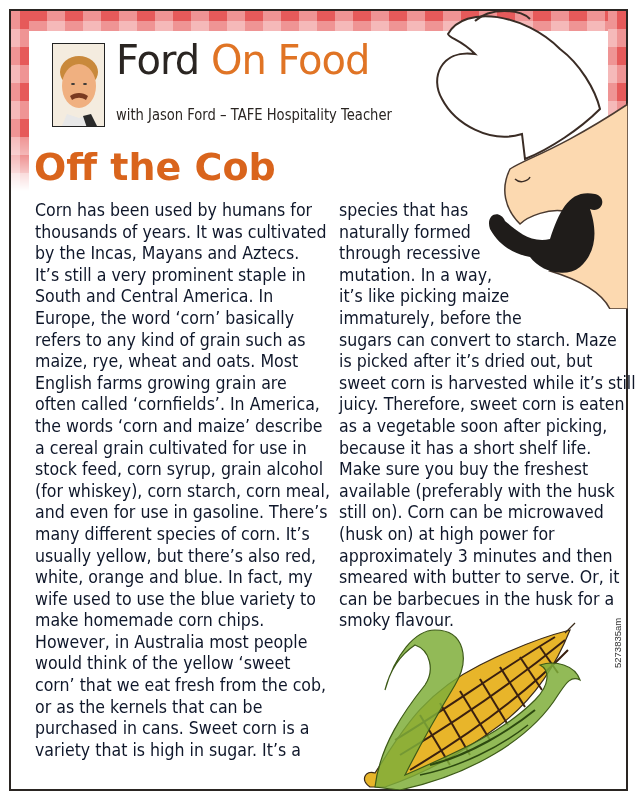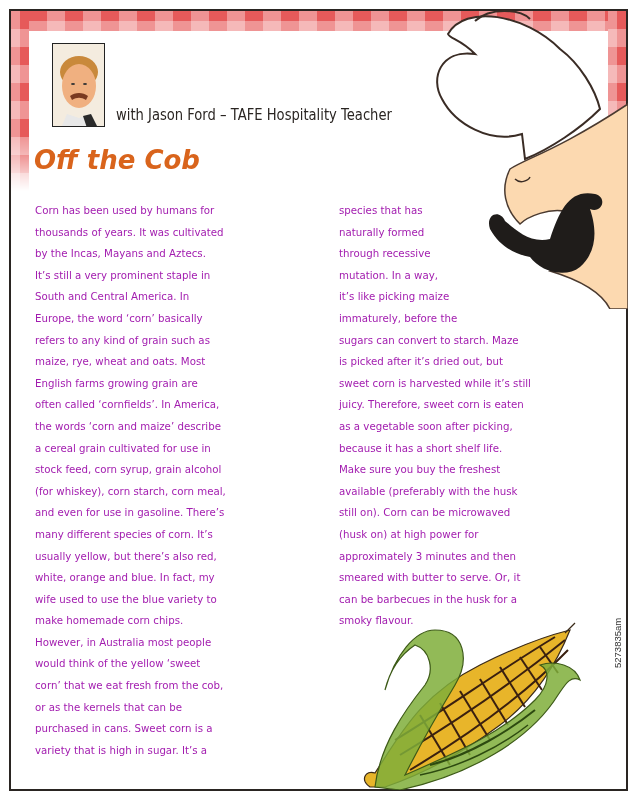--- a/index.html
+++ b/index.html
@@ -48,25 +48,25 @@
     position: absolute; left: 64px; top: -6px; font-family: "DejaVu Sans", sans-serif;
     font-size: 40px; letter-spacing: -1px; white-space: nowrap; color: #2a2522; font-weight: normal;
   }
   .column-title .accent { color: #e07425; }
   .byline {
     position: absolute; left: 64px; top: 62px; font-family: "DejaVu Sans", sans-serif;
     font-size: 16px; color: #2a2522; white-space: nowrap; transform: scaleX(0.82); transform-origin: left center;
   }
   .headline {
     position: absolute; left: 34px; top: 145px; font-family: "DejaVu Sans", sans-serif;
-    font-size: 26px; font-weight: bold; font-style: italic; color: #d9641c; letter-spacing: 0px; white-space: nowrap;
+    font-size: 38px; font-weight: bold; color: #d9641c; letter-spacing: 0px; white-space: nowrap;
   }
   .body-col {
-    position: absolute; font-family: "DejaVu Sans", sans-serif; font-size: 11px; line-height: 21.6px;
-    color: #a21caf; margin: 0;
+    position: absolute; font-family: "DejaVu Sans", sans-serif; font-size: 17px; line-height: 21.6px;
+    color: #0f172a; margin: 0;
   }
   .body-col .ln { display: block; white-space: nowrap; transform: scaleX(0.93); transform-origin: left center; }
   .col1 { left: 35px; top: 200px; width: 275px; }
   .col2 { left: 339px; top: 200px; width: 270px; }
   .catalog {
     position: absolute; left: 612px; top: 668px; transform: rotate(-90deg); transform-origin: left top;
     font-family: "Liberation Sans", sans-serif; font-size: 9.5px; color: #333; white-space: nowrap;
   }
   svg.art { position: absolute; }
 </style>
@@ -91,20 +91,24 @@
     <svg width="53" height="84" viewBox="0 0 53 84">
       <rect width="53" height="84" fill="#f4ecdf"></rect>
       <ellipse cx="26" cy="28" rx="19" ry="16" fill="#c9893b"></ellipse>
       <ellipse cx="26" cy="42" rx="17" ry="22" fill="#f0b080"></ellipse>
       <path d="M17 52 C22 48 30 48 35 52 L33 56 C28 53 24 53 19 56 Z" fill="#7a3a20"></path>
       <ellipse cx="20" cy="40" rx="2" ry="1" fill="#333"></ellipse>
       <ellipse cx="32" cy="40" rx="2" ry="1" fill="#333"></ellipse>
       <path d="M8 84 L14 70 L26 74 L38 70 L45 84 Z" fill="#e8e8e8"></path>
       <path d="M30 72 L38 70 L45 84 L34 84 Z" fill="#2a2a2a"></path>
     </svg>
+  </div>
+  <div class="column-title">
+    <span>Ford</span>
+    <span class="accent">On Food</span>
   </div>
   <div class="byline">with Jason Ford – TAFE Hospitality Teacher</div>
 </div>
 
 <div class="headline">Off the Cob</div>
 
 <div class="body-col col1">
   <span class="ln">Corn has been used by humans for</span>
   <span class="ln">thousands of years. It was cultivated</span>
   <span class="ln">by the Incas, Mayans and Aztecs.</span>

